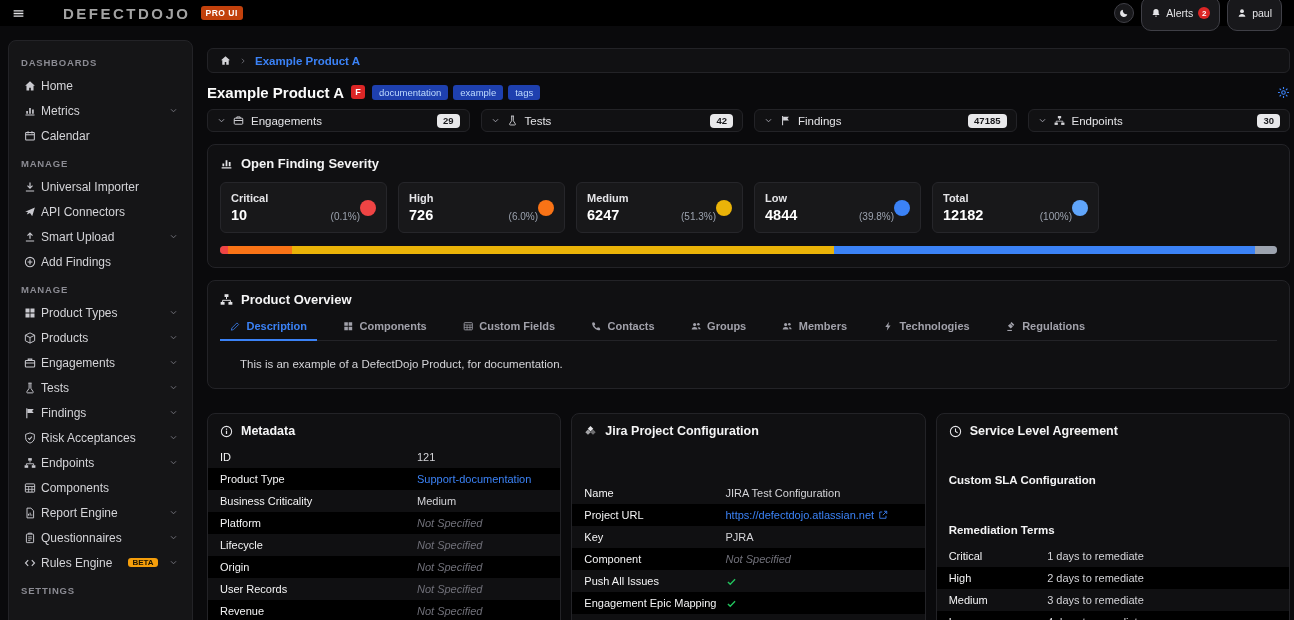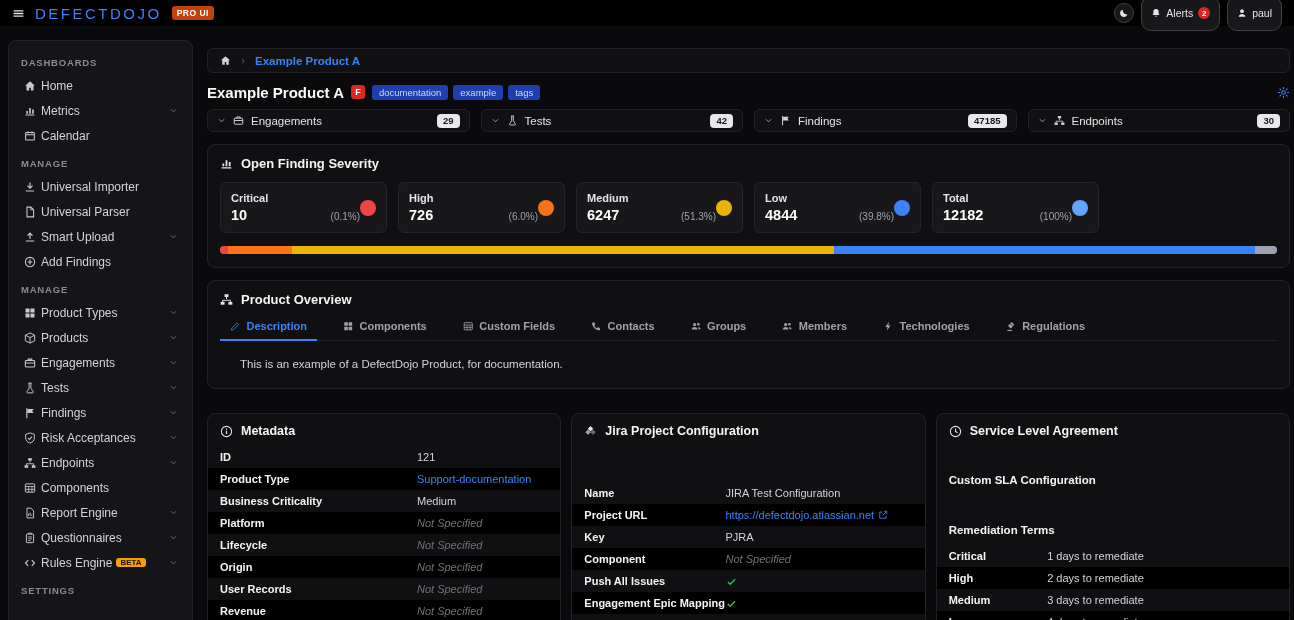--- a/index.html
+++ b/index.html
@@ -7,41 +7,41 @@
     font-family:"Liberation Sans","DejaVu Sans",sans-serif;color:#e4e4e7;position:relative;}
   button{font-family:inherit;background:none;border:none;color:inherit;cursor:pointer;}
   a{cursor:pointer;}
   .icon{display:inline-flex;align-items:center;justify-content:center;line-height:1;}
   .icon svg{display:block;}
 
   
   .topbar{position:absolute;top:0;left:0;width:100%;height:26px;background:#000;
     display:flex;align-items:center;padding:0 12px;gap:10px;z-index:5;}
   .hamburger{font-size:13px;color:#e4e4e7;display:flex;}
-  .logo{font-size:15px;font-weight:normal;letter-spacing:2.5px;color:#3b82f6;}
+  .logo{font-size:15px;font-weight:bold;letter-spacing:2.5px;color:#a3a3a3;margin-left:28px;}
   .pro-badge{background:#c2410c;color:#fff;font-size:8.5px;font-weight:bold;padding:2px 5px;border-radius:3px;letter-spacing:.5px;}
   .topbar-right{margin-left:auto;display:flex;align-items:center;gap:7px;}
   .tb-circle{width:20px;height:20px;border-radius:50%;background:#18181b;border:1px solid #3f3f46;
     display:flex;align-items:center;justify-content:center;font-size:10px;color:#e4e4e7;}
   .tb-pill{height:35px;border-radius:10px;background:#18181b;border:1px solid #3f3f46;
     display:flex;align-items:center;gap:5px;padding:0 9px;font-size:10.5px;color:#e4e4e7;}
   .tb-pill .icon{font-size:10px;}
   .alert-badge{min-width:12px;height:12px;border-radius:7px;background:#dc2626;color:#fff;font-size:8px;
     font-weight:bold;display:flex;align-items:center;justify-content:center;padding:0 3px;}
 
   
   .sidebar{position:absolute;left:8px;top:40px;width:185px;height:700px;background:#151517;
     border:1px solid #232327;border-radius:8px;padding:10px;overflow:hidden;}
   .sb-header{font-size:9.5px;font-weight:bold;color:#8b8b93;letter-spacing:.8px;margin:10px 2px 5px;}
   .sb-header:first-child{margin-top:6px;}
   .sb-item{display:flex;align-items:center;gap:4px;height:25px;padding:0 4px;border-radius:5px;
     color:#d4d4d8;font-size:12px;white-space:nowrap;}
   .sb-item .sbi{font-size:12px;width:14px;color:#c9c9cf;flex:none;}
   .sb-item .chev{margin-left:auto;font-size:9px;color:#71717a;}
-  .beta-badge{margin-left:0;background:#f59e0b;color:#1c1400;font-size:8px;font-weight:bold;
+  .beta-badge{margin-left:12px;background:#f59e0b;color:#1c1400;font-size:8px;font-weight:bold;
     padding:0 4px;border-radius:3px;}
 
   
   .main{position:absolute;left:207px;top:48px;width:1083px;}
   .breadcrumb{height:25px;background:#111113;border:1px solid #232327;border-radius:6px;
     display:flex;align-items:center;gap:8px;padding:0 12px;}
   .bc-home{font-size:11px;color:#d4d4d8;display:flex;}
   .bc-chev{font-size:8px;color:#71717a;}
   .bc-link{font-size:11.5px;color:#3b82f6;font-weight:600;text-decoration:none;}
 
@@ -85,21 +85,21 @@
   .tab.active{color:#3b82f6;border-bottom-color:#3b82f6;}
   .product-desc{margin:17px 0 2px 20px;font-size:11.5px;color:#d4d4d8;}
 
   .bottom-grid{display:grid;grid-template-columns:repeat(3,1fr);gap:10px;margin-top:12px;align-items:start;}
   .table-card{padding:10px 0 0;min-height:245px;}
   .table-card .card-header{padding:0 12px;font-size:12.5px;}
   .table{margin-top:8px;}
   .table-jira{margin-top:44px;}
   .trow{display:flex;align-items:center;padding:4px 12px;font-size:11px;min-height:22px;}
   .trow:nth-child(even){background:#000;}
-  .tlabel{font-weight:bold;color:#f4f4f5;flex:none;}
+  .tlabel{font-weight:normal;color:#f4f4f5;flex:none;}
   .table-meta .tlabel{width:60%;}
   .table-jira .tlabel{width:43%;}
   .table-sla .tlabel{width:30%;}
   .tvalue{flex:1;color:#d4d4d8;display:flex;align-items:center;gap:4px;}
   .muted{font-style:italic;color:#71717a;}
   .tlink{color:#3b82f6;text-decoration:none;display:inline-flex;align-items:center;gap:4px;}
   .check{color:#22c55e;font-size:11px;}
   .ext{font-size:10px;}
   .sla-sub{padding:0 12px;margin-top:36px;font-size:11.5px;font-weight:bold;color:#f4f4f5;}
   .sla-terms{padding:0 12px;margin-top:38px;font-size:11.5px;font-weight:bold;color:#f4f4f5;}
@@ -186,25 +186,24 @@
         <svg viewBox="0 0 16 16" width="1em" height="1em" fill="currentColor" aria-hidden="true">
           <path d="M7.2 2h1.6v5.6l2-2 1.1 1.1L8 10.6 4.1 6.7l1.1-1.1 2 2V2z"></path>
           <path d="M2.5 12.5h11V14h-11z"></path>
         </svg>
       </span>
       <span class="sb-label">Universal Importer</span>
     </div>
     <div class="sb-item">
       <span class="icon sbi">
         <svg viewBox="0 0 16 16" width="1em" height="1em" fill="currentColor" aria-hidden="true">
-          <path d="M4 1.5h5.2L12.8 5v9.5H4z" fill="none" stroke="currentColor" stroke-width="1.4"></path>
-          <path d="M9 1.8V5h3.4" fill="none" stroke="currentColor" stroke-width="1.2"></path>
-        </svg>
-      </span>
-      <span class="sb-label">Universal Parser</span>
+          <path d="M1.5 7.6L14.5 2l-3.6 11.6-2.9-4.3-4.3 2 1.6-3.2-3.8-.5z"></path>
+        </svg>
+      </span>
+      <span class="sb-label">API Connectors</span>
     </div>
     <div class="sb-item">
       <span class="icon sbi">
         <svg viewBox="0 0 16 16" width="1em" height="1em" fill="currentColor" aria-hidden="true">
           <path d="M8 1.8l3.9 3.9-1.1 1.1-2-2v5.6H7.2V4.8l-2 2-1.1-1.1L8 1.8z"></path>
           <path d="M2.5 12.5h11V14h-11z"></path>
         </svg>
       </span>
       <span class="sb-label">Smart Upload</span>
       <span class="icon chev">

